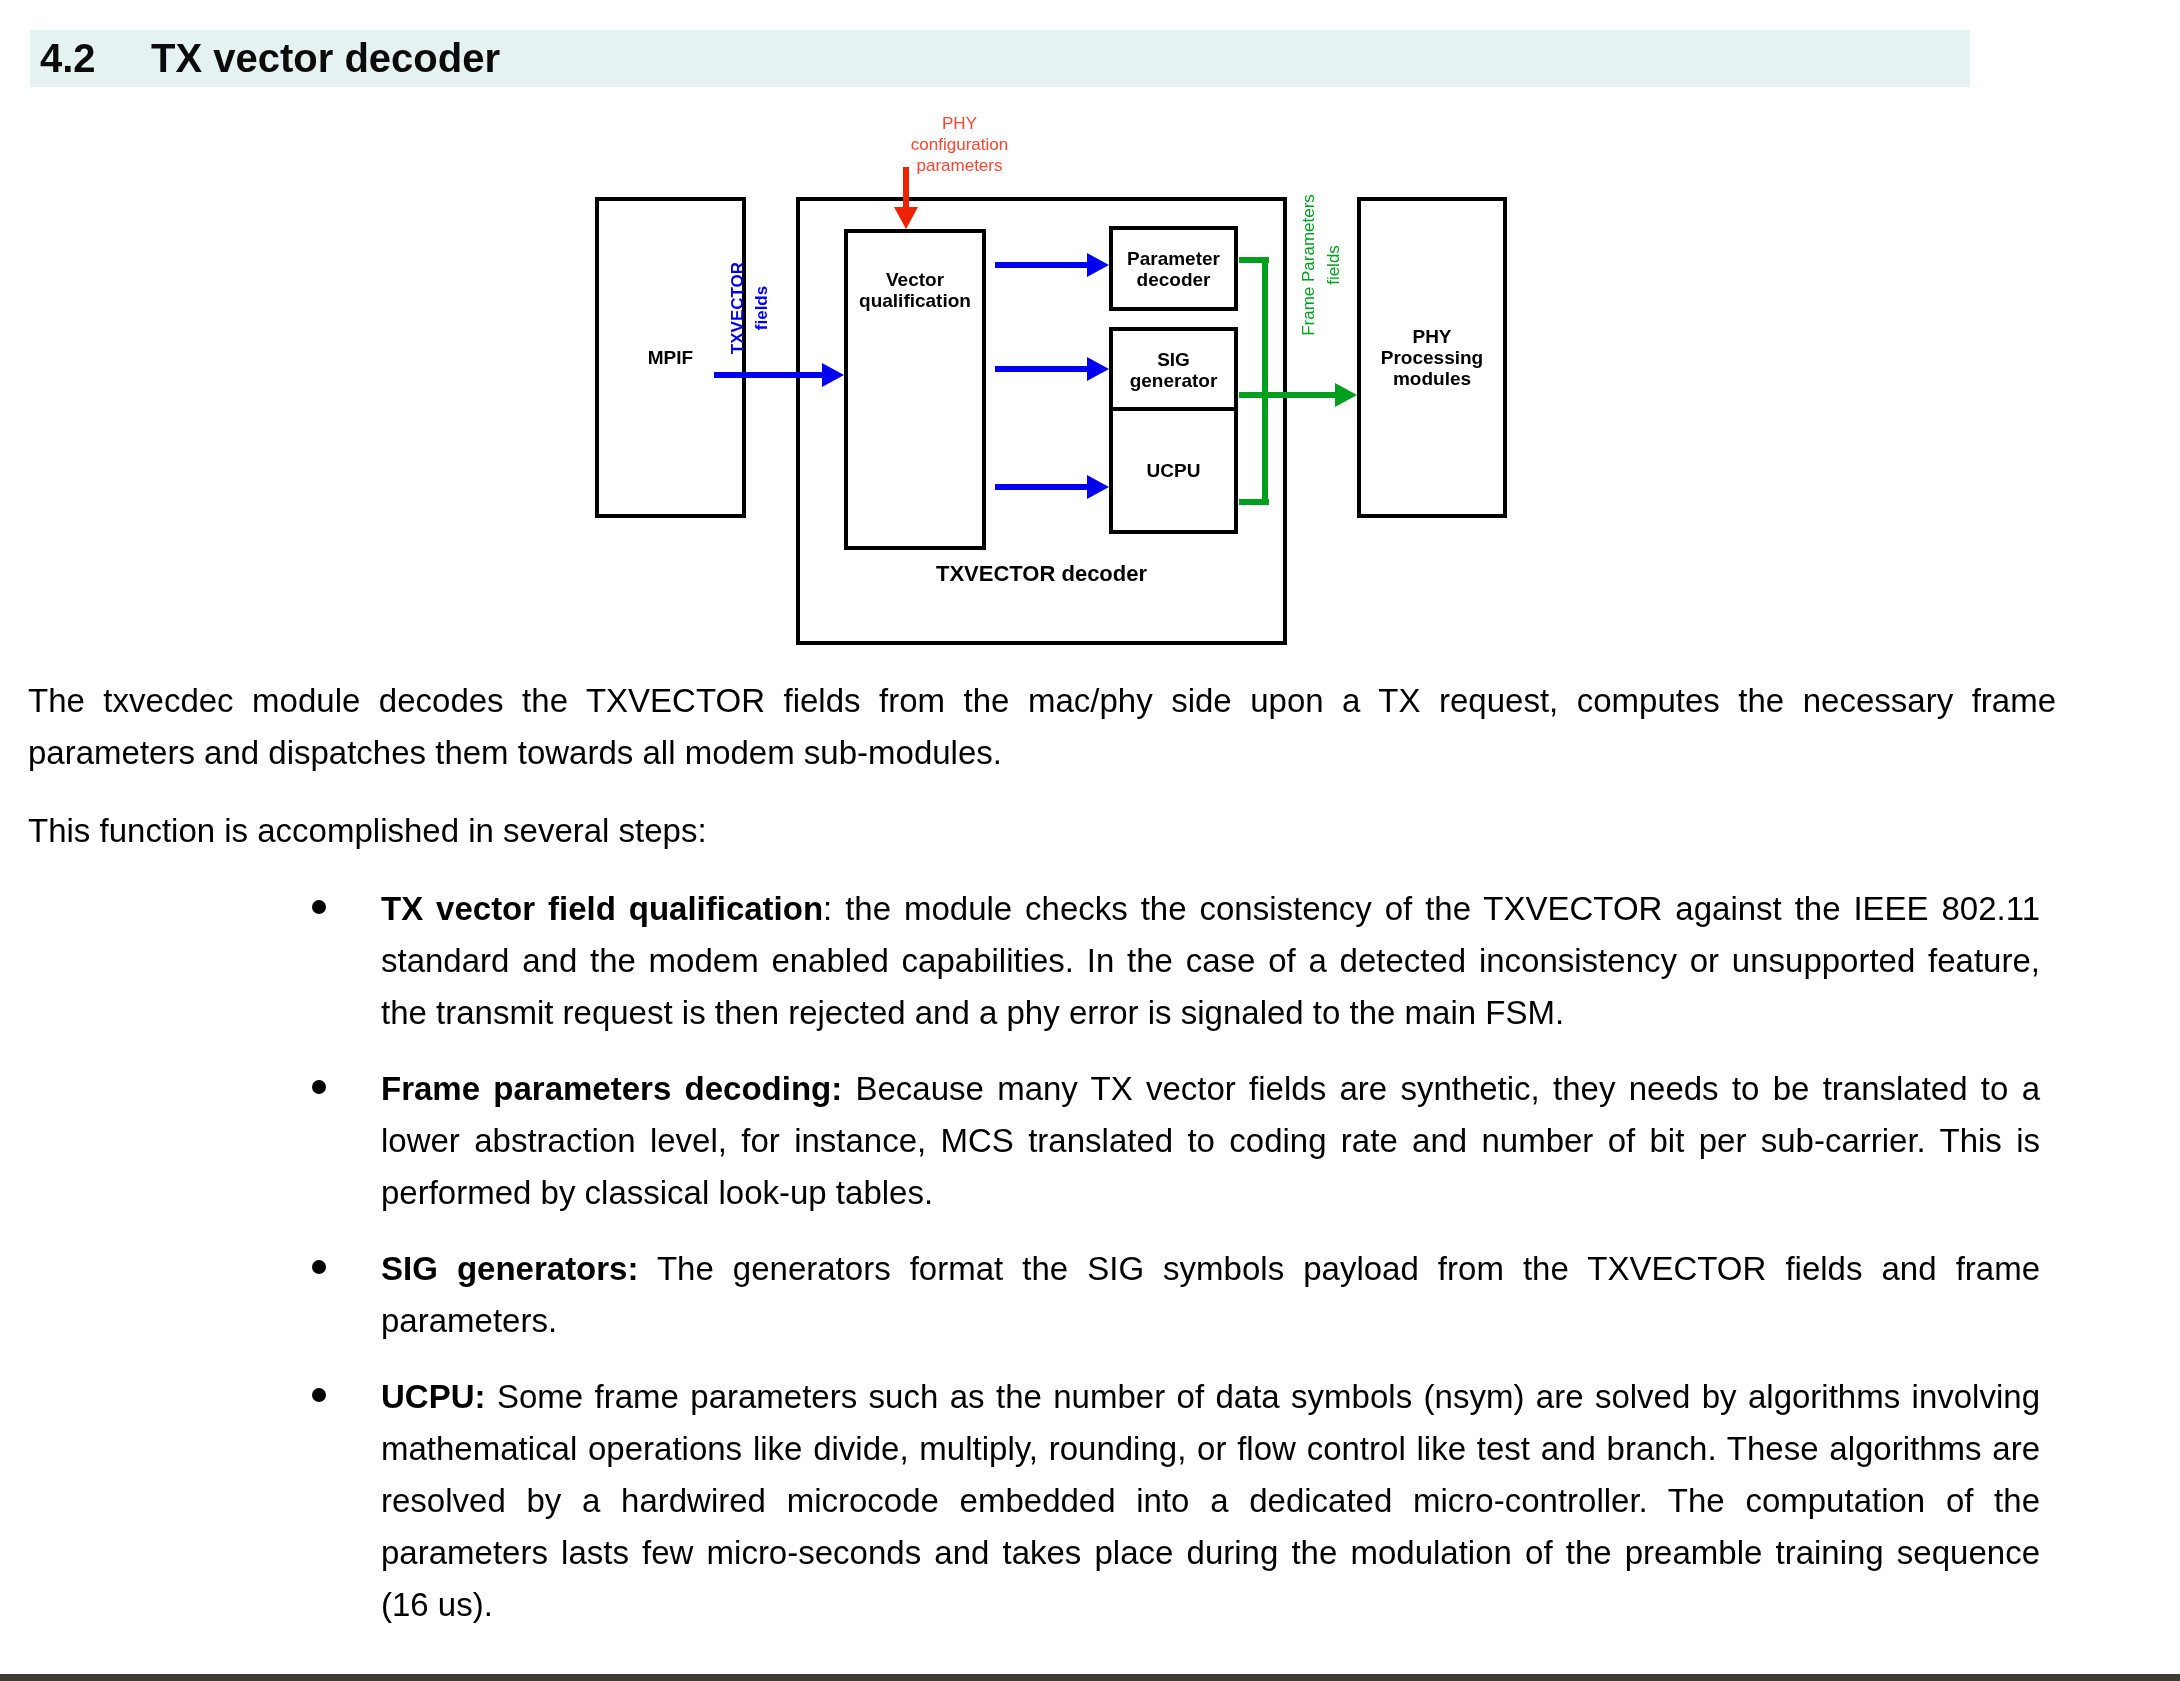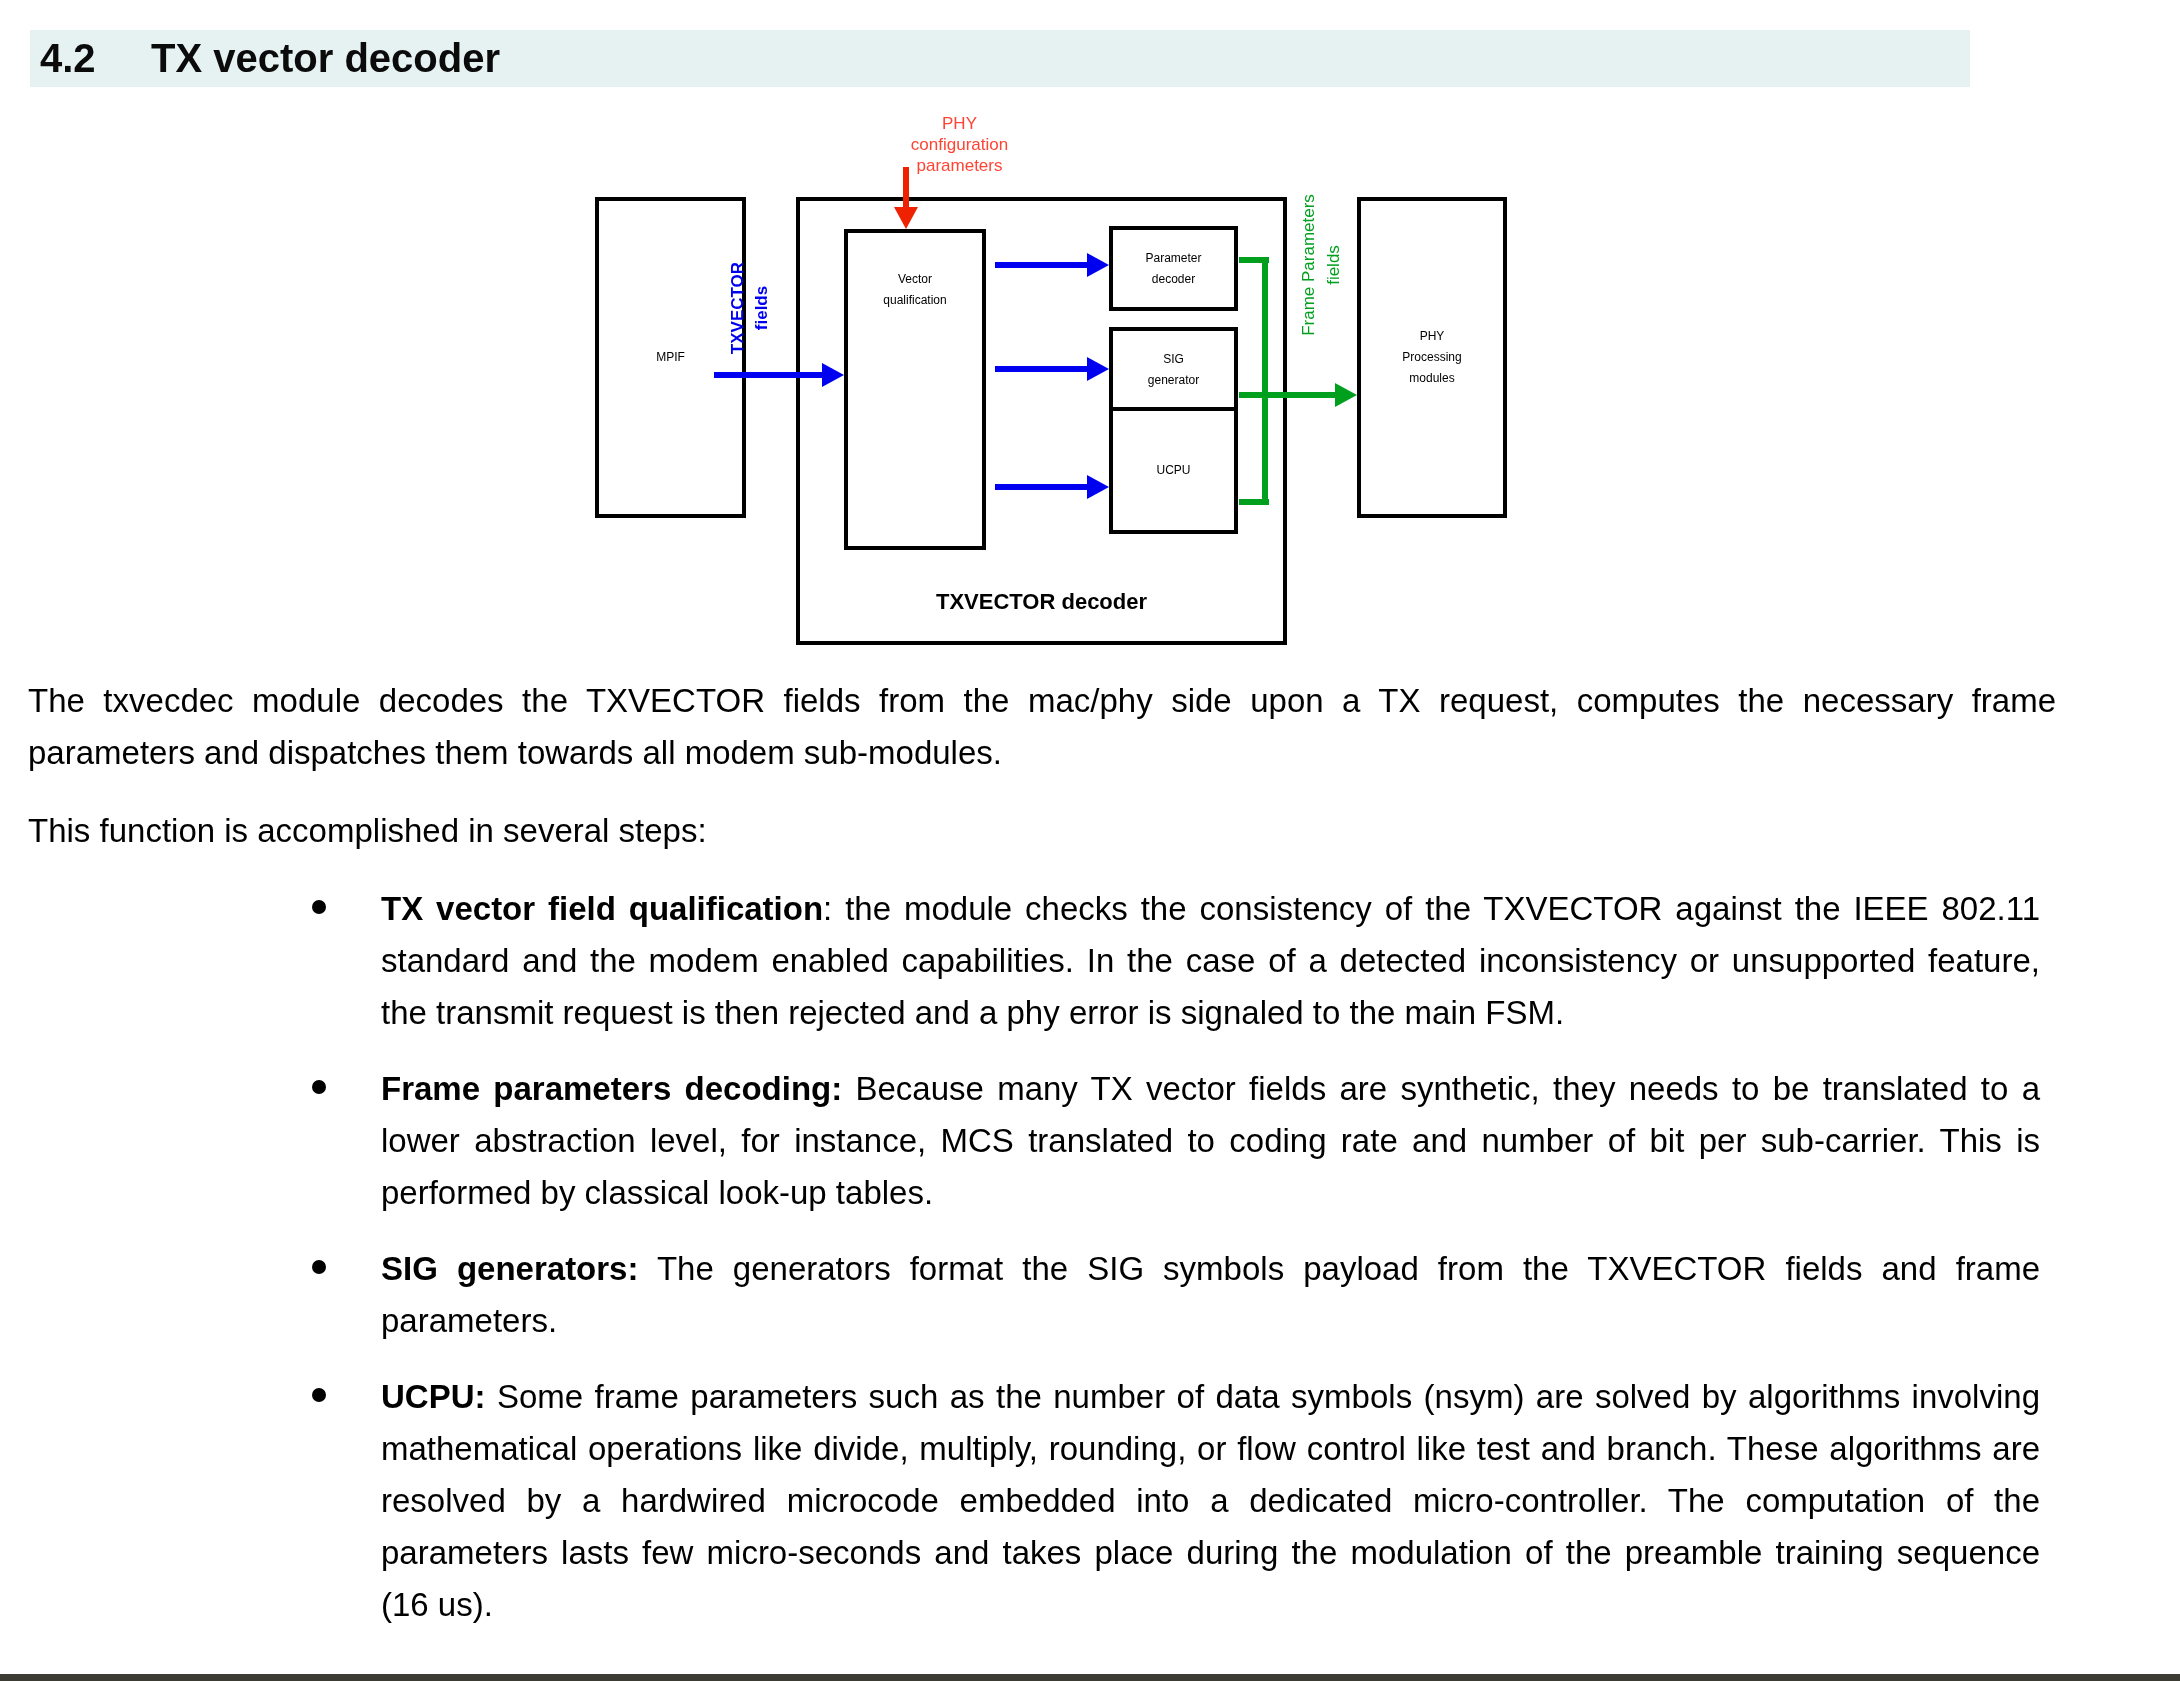--- a/index.html
+++ b/index.html
@@ -12,33 +12,33 @@
     position:absolute;left:30px;top:30px;width:1940px;height:57px;
     background:var(--heading_bg,#e5f2f1);display:flex;align-items:center;
     font-weight:bold;font-size:40px;color:#0b0b0b;
   }
   .h-num{display:inline-block;padding-left:10px;width:111px;}
   
   .diagram{position:absolute;left:547px;top:109px;width:1005px;height:557px;}
   .dbox{
     position:absolute;border:4px solid #000;background:#fff;box-sizing:border-box;
     display:flex;align-items:center;justify-content:center;text-align:center;
-    font-weight:normal;font-size:12px;line-height:21px;
+    font-weight:bold;font-size:19px;line-height:21px;
   }
   .ml{white-space:pre-line;}
   .box-mpif{left:16px;top:88px;width:151px;height:321px;margin-left:32px;}
   .box-big{left:249px;top:88px;width:491px;height:448px;}
   .box-vq{left:297px;top:120px;width:142px;height:321px;align-items:flex-start;}
   .box-vq .ml{padding-top:36px;}
   .box-pd{left:562px;top:117px;width:129px;height:85px;}
   .box-sg{left:562px;top:218px;width:129px;height:85px;}
   .box-ucpu{left:562px;top:298px;width:129px;height:127px;}
   .box-phy{left:810px;top:88px;width:150px;height:321px;}
   .big-label{
-    position:absolute;left:249px;top:480px;width:491px;text-align:center;
+    position:absolute;left:249px;top:452px;width:491px;text-align:center;
     font-weight:bold;font-size:22px;
   }
   .hline,.vline{position:absolute;}
   .hline{height:6px;}
   .vline{width:6px;}
   .blue-l{background:var(--blue,#0000f0);}
   .green-l{background:var(--green,#00a01e);}
   .red-l{background:var(--red,#ee2200);}
   .tri-r{position:absolute;width:0;height:0;border-top:12px solid transparent;border-bottom:12px solid transparent;}
   .tri-r.blue-t{border-left:22px solid var(--blue,#0000f0);}

